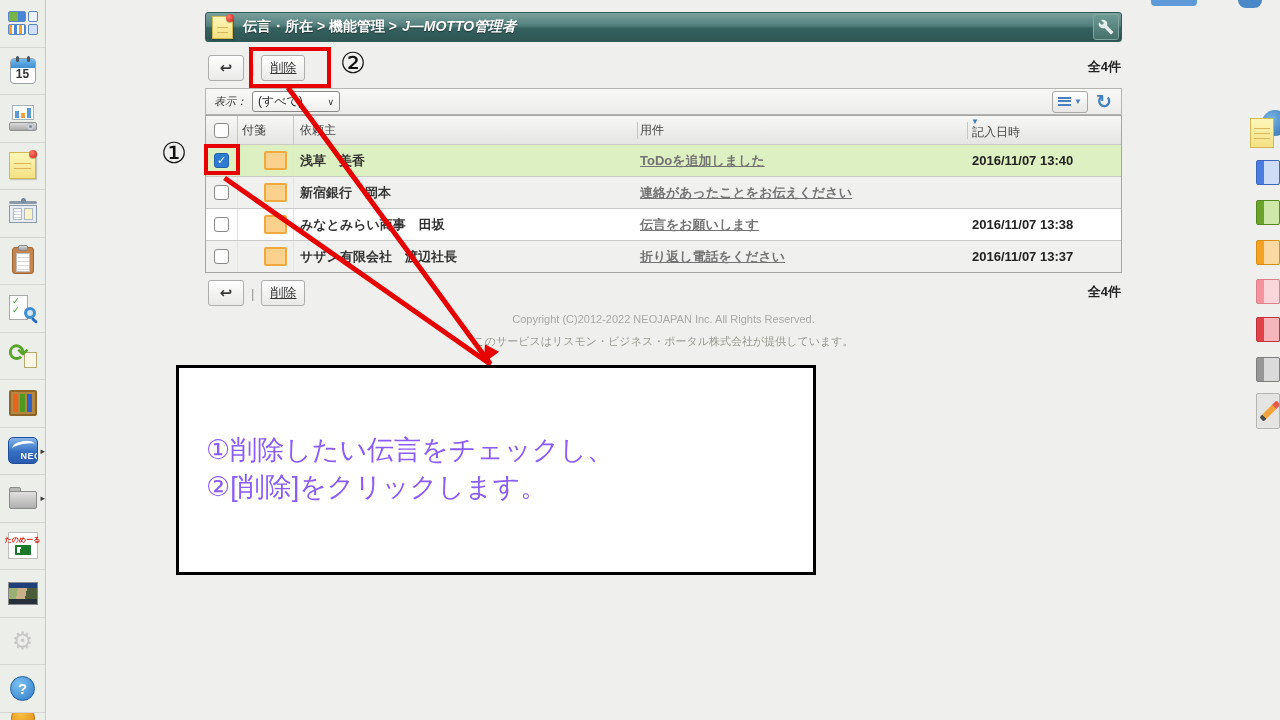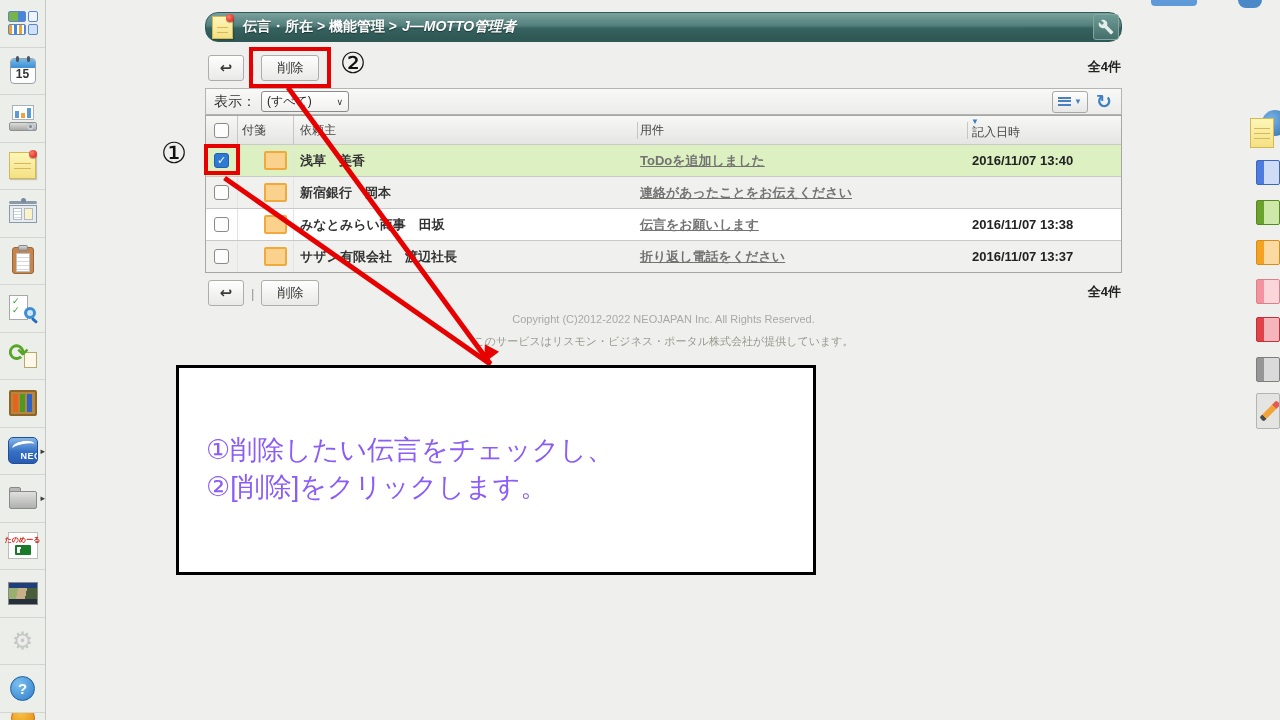--- a/index.html
+++ b/index.html
@@ -82,37 +82,37 @@
   .ic-banner .b2{flex:1;background:linear-gradient(100deg,#9ab070 0 30%,#c8b088 30% 60%,#4a5c38 60%);}
   .ic-banner .b3{height:5px;background:#26303a;}
 
   .ic-gear{font-size:24px;color:#c8c8c6;line-height:26px;}
   .ic-help{width:25px;height:25px;border-radius:50%;background:radial-gradient(circle at 35% 30%,#7cc0f0,#2d7dc8);border:1px solid #1d5fa0;color:#fff;font-weight:bold;font-size:15px;line-height:23px;text-align:center;}
   .ic-user-part{width:24px;height:24px;border-radius:50%;background:radial-gradient(circle at 40% 30%,#f8c040,#e08818);border:1px solid #c07010;margin-top:3px;}
 
   
   .content{position:absolute;left:205px;top:0;width:917px;height:720px;}
 
-  .abar{position:absolute;left:0;top:12px;width:917px;height:30px;border:1px solid #2f5a57;border-radius:13px;background:linear-gradient(#7ba19e 0%,#527f7c 45%,#35615e 55%,#2e5653 100%);display:flex;align-items:center;}
+  .abar{position:absolute;left:0;top:12px;width:917px;height:30px;border:1px solid #2f5a57;border-radius:3px;background:linear-gradient(#7ba19e 0%,#527f7c 45%,#35615e 55%,#2e5653 100%);display:flex;align-items:center;}
   .abar .crumb{margin-left:10px;color:#fff;font-size:14px;font-weight:bold;text-shadow:0 1px 1px rgba(0,0,0,.45);white-space:nowrap;}
   .abar .cur{font-style:italic;margin-left:5px;}
   .abar .ic-note{margin-left:6px;}
   .wrench{margin-left:auto;margin-right:2px;width:26px;height:26px;border-radius:3px;background:linear-gradient(#6e9a96,#456f6b);border:1px solid #83a6a2;display:flex;align-items:center;justify-content:center;}
 
   .tbar{position:absolute;left:0;height:28px;display:flex;align-items:center;}
   .tbar.top{top:54px;} .tbar.bottom{top:279px;}
   .btn{display:inline-flex;align-items:center;justify-content:center;height:26px;background:linear-gradient(#fefefe,#e9e9e7);border:1px solid #adadab;border-radius:3px;font-size:13px;color:#333;cursor:pointer;}
   .btn-back{width:36px;margin-left:3px;font-size:15px;font-weight:bold;color:#3a3a3a;}
-  .btn-del{width:58px;margin-left:7px;}
+  .btn-del{width:44px;margin-left:7px;text-decoration:underline;}
   .tsep{margin-left:7px;color:#999;font-size:13px;}
   .count{position:absolute;right:1px;font-size:13px;font-weight:bold;color:#222;}
   .count.top{top:58px;} .count.bottom{top:283px;}
 
   .fbar{position:absolute;left:0;top:88px;width:917px;height:27px;background:linear-gradient(#f8f8f6,#ececea);border:1px solid #b4b4b2;display:flex;align-items:center;}
-  .fbar .flab{margin-left:8px;font-size:14px;color:#333;}
+  .fbar .flab{margin-left:8px;font-size:11px;color:#333;font-style:italic;}
   .selbox{margin-left:5px;width:88px;height:21px;background:linear-gradient(#fff,#f0f0ee);border:1px solid #8a8a88;border-radius:3px;display:flex;align-items:center;justify-content:space-between;padding:0 5px;font-size:12px;color:#222;cursor:pointer;}
   .selbox .chev{font-size:9px;color:#333;}
   .menubtn{margin-left:auto;width:36px;height:22px;background:linear-gradient(#fefefe,#e6e6e4);border:1px solid #a8a8a6;border-radius:3px;display:flex;align-items:center;justify-content:center;gap:3px;cursor:pointer;}
   .menubtn .bars{width:13px;height:9px;background:repeating-linear-gradient(#4a7fc1 0 2px,rgba(0,0,0,0) 2px 3.5px);}
   .menubtn .mcaret{font-size:8px;color:#4a7fc1;}
   .refresh{margin:0 9px 0 8px;font-size:19px;font-weight:bold;color:#3f7fc4;cursor:pointer;}
 
   .grid{position:absolute;left:0;top:115px;width:917px;background:#fff;border:1px solid #a6a6a4;}
   .trow{display:flex;height:32px;border-top:1px solid #c9c9c7;align-items:center;font-size:13px;}
   .trow.thead{height:28px;border-top:none;background:linear-gradient(#f7f7f5,#e5e5e3);font-size:12px;color:#444;}

